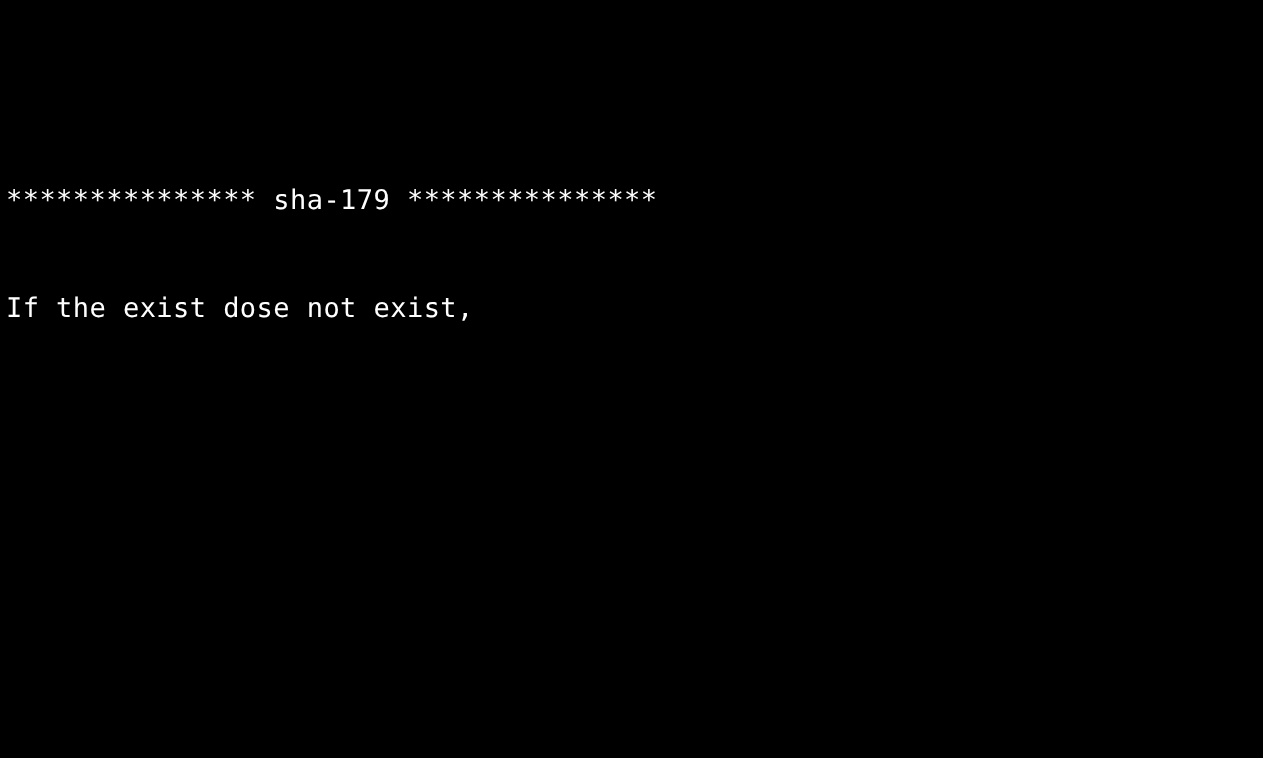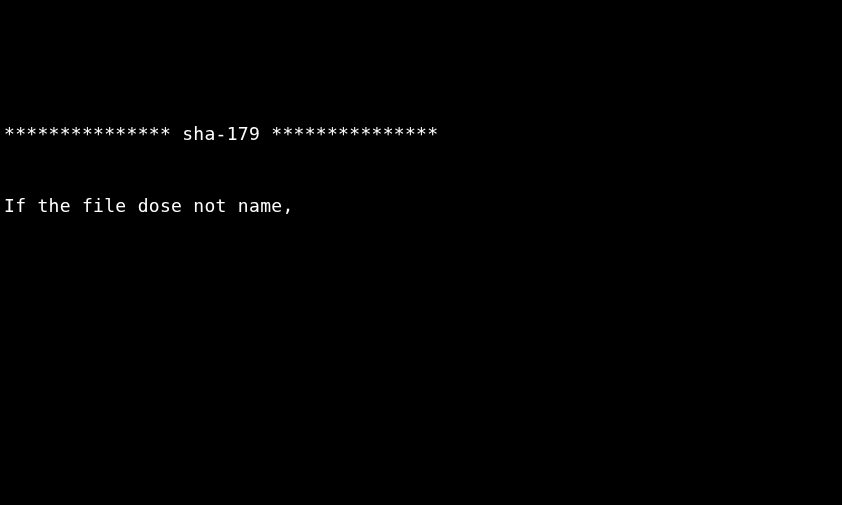--- a/index.html
+++ b/index.html
@@ -26,21 +26,21 @@
       display: block;
       min-height: 1.33em;
     }
   </style>
 </head>
 <body>
 
 <div class="terminal">
   <span class="line"></span>
   <span class="line">*************** sha-179 ***************</span>
-  <span class="line">If the file dose not name,</span>
+  <span class="line">If the exist dose not exist,</span>
   
   
   
   
   
   
   
   
   
   

